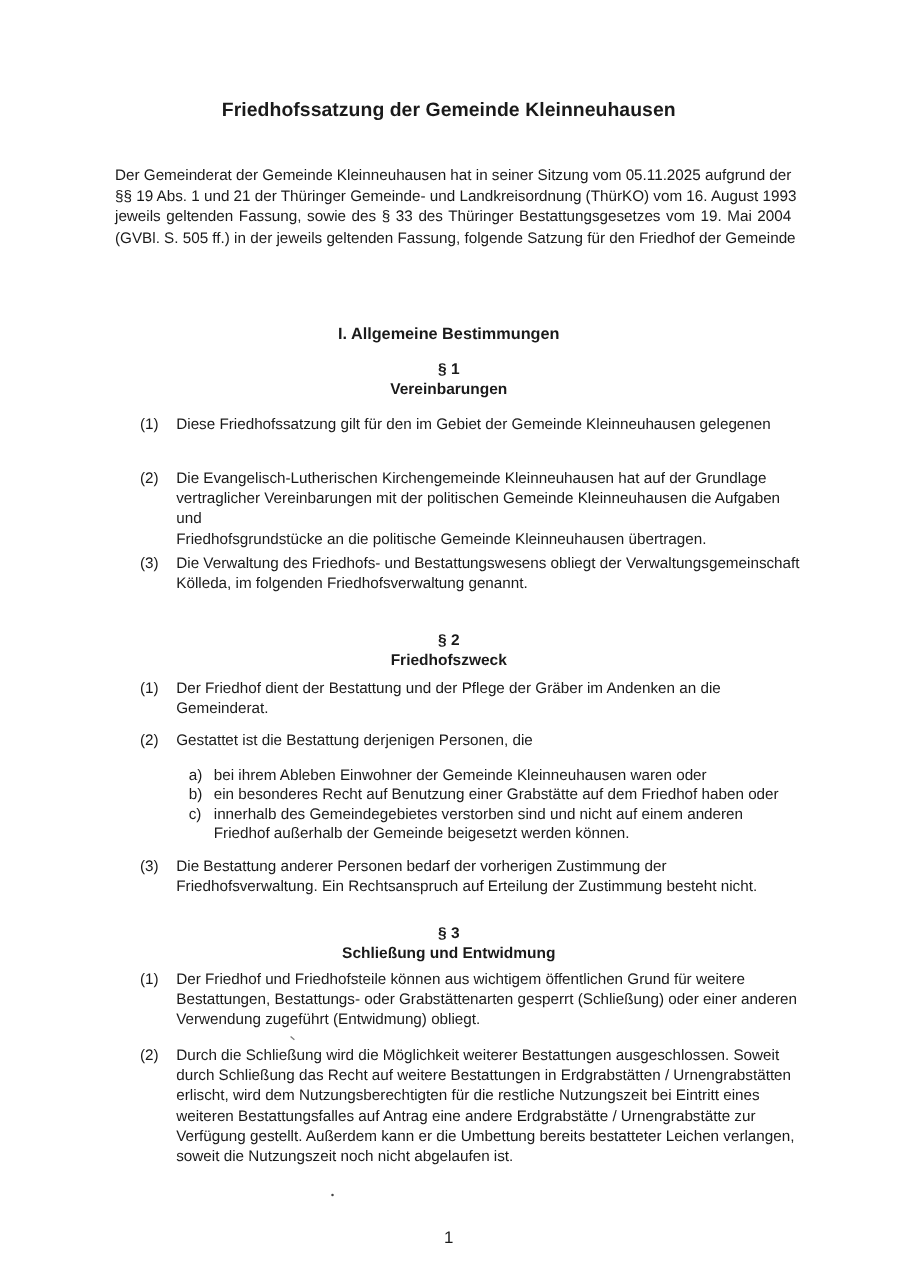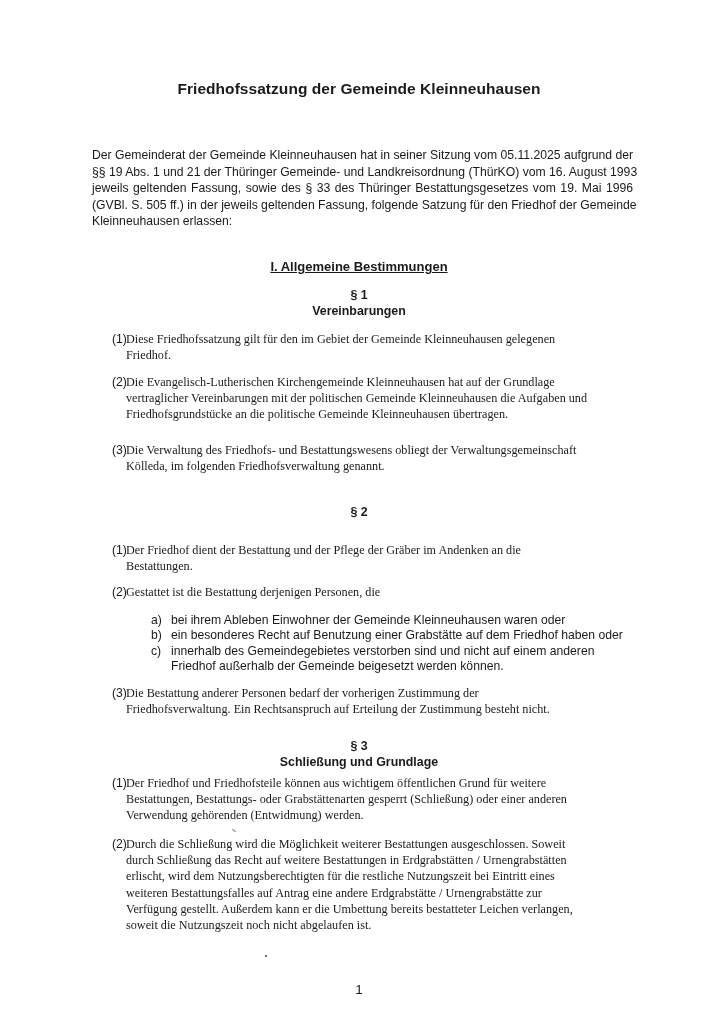--- a/index.html
+++ b/index.html
@@ -24,21 +24,21 @@
       position: absolute;
       top: 80px;
       left: 0; width: 718px;
       text-align: center;
       font-weight: bold;
       font-size: 15.5px;
       letter-spacing: 0.05px;
     }
     .intro {
       position: absolute;
-      top: 147px;
+      top: 132px;
       left: 92px;
       width: 541px;
       font-size: 12.2px;
       line-height: 16.6px;
       text-align: justify;
       text-align-last: left;
     }
     .intro .line {
       display: block;
       text-align: justify;
@@ -47,21 +47,20 @@
     }
     .intro .line.last {
       text-align-last: left;
     }
     .section-heading {
       position: absolute;
       left: 0; width: 718px;
       text-align: center;
       font-weight: bold;
       font-size: 13px;
-      text-decoration: underline;
     }
     .para-heading {
       position: absolute;
       left: 0; width: 718px;
       text-align: center;
       font-weight: bold;
       font-size: 12.4px;
       line-height: 15.5px;
     }
     .clause {
@@ -70,23 +69,22 @@
       width: 530px;
       font-size: 12.2px;
       line-height: 16.2px;
     }
     .clause .num {
       position: absolute;
       left: 0;
       top: 0;
     }
     .clause .text {
-      margin-left: 14px;
+      margin-left: 29px;
       display: block;
-      font-family: Liberation Serif, serif;
     }
     .sublist {
       position: absolute;
       left: 151px;
       width: 500px;
       font-size: 12.2px;
       line-height: 15.3px;
     }
     .sublist .item {
       position: relative;
@@ -119,59 +117,58 @@
 </head>
 <body>
 
 <div class="page">
 
   <div class="title">Friedhofssatzung der Gemeinde Kleinneuhausen</div>
 
   <div class="intro">
     <span class="line">Der Gemeinderat der Gemeinde Kleinneuhausen hat in seiner Sitzung vom 05.11.2025 aufgrund der</span>
     <span class="line">§§ 19 Abs. 1 und 21 der Thüringer Gemeinde- und Landkreisordnung (ThürKO) vom 16. August 1993</span>
-    <span class="line">jeweils geltenden Fassung, sowie des § 33 des Thüringer Bestattungsgesetzes vom 19. Mai 1996</span>
+    <span class="line">jeweils geltenden Fassung, sowie des § 33 des Thüringer Bestattungsgesetzes vom 19. Mai 2004</span>
     <span class="line">(GVBl. S. 505 ff.) in der jeweils geltenden Fassung, folgende Satzung für den Friedhof der Gemeinde</span>
-    <span class="line last">Kleinneuhausen erlassen:</span>
   </div>
 
   <div class="section-heading" style="top:259px;">I. Allgemeine Bestimmungen</div>
 
   <div class="para-heading" style="top:288px;">
     <div>§ 1</div>
     <div>Vereinbarungen</div>
   </div>
 
   <div class="clause" style="top:331px;">
     <span class="num">(1)</span>
     <span class="text">Diese Friedhofssatzung gilt für den im Gebiet der Gemeinde Kleinneuhausen gelegenen</span>
-    <span class="text">Friedhof.</span>
   </div>
 
   <div class="clause" style="top:374px;">
     <span class="num">(2)</span>
     <span class="text">Die Evangelisch-Lutherischen Kirchengemeinde Kleinneuhausen hat auf der Grundlage</span>
     <span class="text">vertraglicher Vereinbarungen mit der politischen Gemeinde Kleinneuhausen die Aufgaben und</span>
     <span class="text">Friedhofsgrundstücke an die politische Gemeinde Kleinneuhausen übertragen.</span>
   </div>
 
   <div class="clause" style="top:442px;">
     <span class="num">(3)</span>
     <span class="text">Die Verwaltung des Friedhofs- und Bestattungswesens obliegt der Verwaltungsgemeinschaft</span>
     <span class="text">Kölleda, im folgenden Friedhofsverwaltung genannt.</span>
   </div>
 
   <div class="para-heading" style="top:505px;">
     <div>§ 2</div>
+    <div>Friedhofszweck</div>
   </div>
 
   <div class="clause" style="top:542px;">
     <span class="num">(1)</span>
     <span class="text">Der Friedhof dient der Bestattung und der Pflege der Gräber im Andenken an die</span>
-    <span class="text">Bestattungen.</span>
+    <span class="text">Gemeinderat.</span>
   </div>
 
   <div class="clause" style="top:584px;">
     <span class="num">(2)</span>
     <span class="text">Gestattet ist die Bestattung derjenigen Personen, die</span>
   </div>
 
   <div class="sublist" style="top:613px;">
     <div class="item">
       <span class="lbl">a)</span>
@@ -189,28 +186,28 @@
   </div>
 
   <div class="clause" style="top:685px;">
     <span class="num">(3)</span>
     <span class="text">Die Bestattung anderer Personen bedarf der vorherigen Zustimmung der</span>
     <span class="text">Friedhofsverwaltung. Ein Rechtsanspruch auf Erteilung der Zustimmung besteht nicht.</span>
   </div>
 
   <div class="para-heading" style="top:739px;">
     <div>§ 3</div>
-    <div>Schließung und Grundlage</div>
+    <div>Schließung und Entwidmung</div>
   </div>
 
   <div class="clause" style="top:775px;">
     <span class="num">(1)</span>
     <span class="text">Der Friedhof und Friedhofsteile können aus wichtigem öffentlichen Grund für weitere</span>
     <span class="text">Bestattungen, Bestattungs- oder Grabstättenarten gesperrt (Schließung) oder einer anderen</span>
-    <span class="text">Verwendung gehörenden (Entwidmung) werden.</span>
+    <span class="text">Verwendung zugeführt (Entwidmung) obliegt.</span>
   </div>
 
   <span class="tick-mark" style="left:232px; top:830px;"></span>
 
   <div class="clause" style="top:836px;">
     <span class="num">(2)</span>
     <span class="text">Durch die Schließung wird die Möglichkeit weiterer Bestattungen ausgeschlossen. Soweit</span>
     <span class="text">durch Schließung das Recht auf weitere Bestattungen in Erdgrabstätten / Urnengrabstätten</span>
     <span class="text">erlischt, wird dem Nutzungsberechtigten für die restliche Nutzungszeit bei Eintritt eines</span>
     <span class="text">weiteren Bestattungsfalles auf Antrag eine andere Erdgrabstätte / Urnengrabstätte zur</span>

